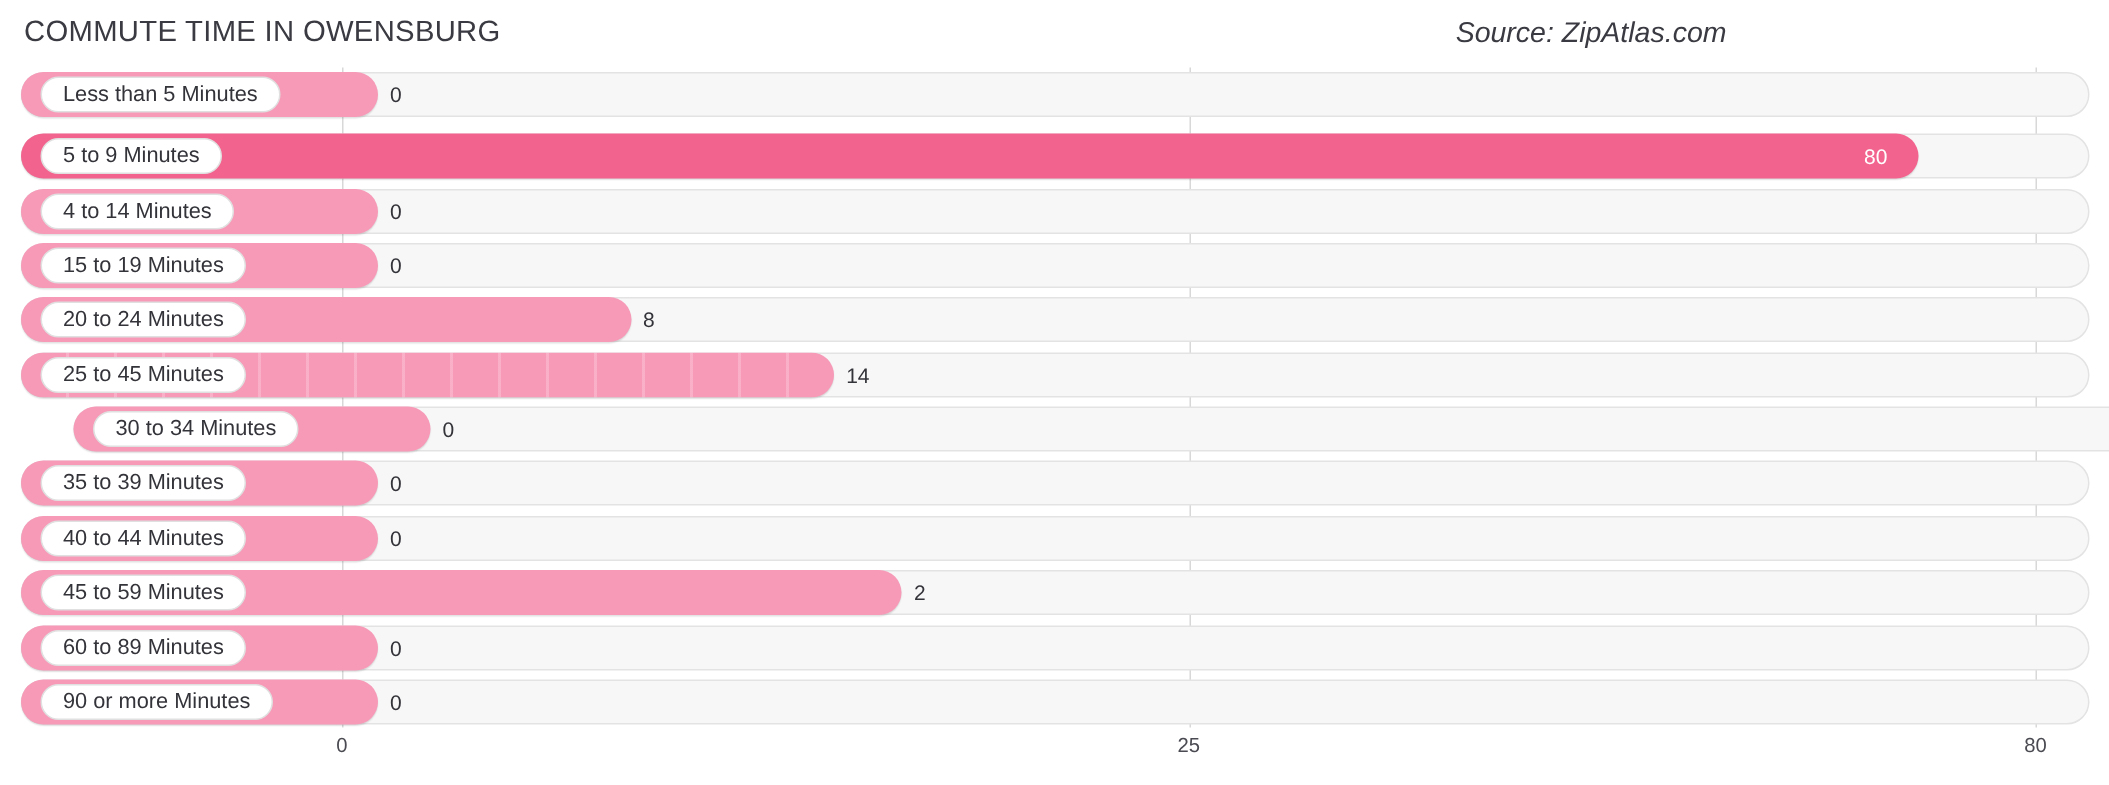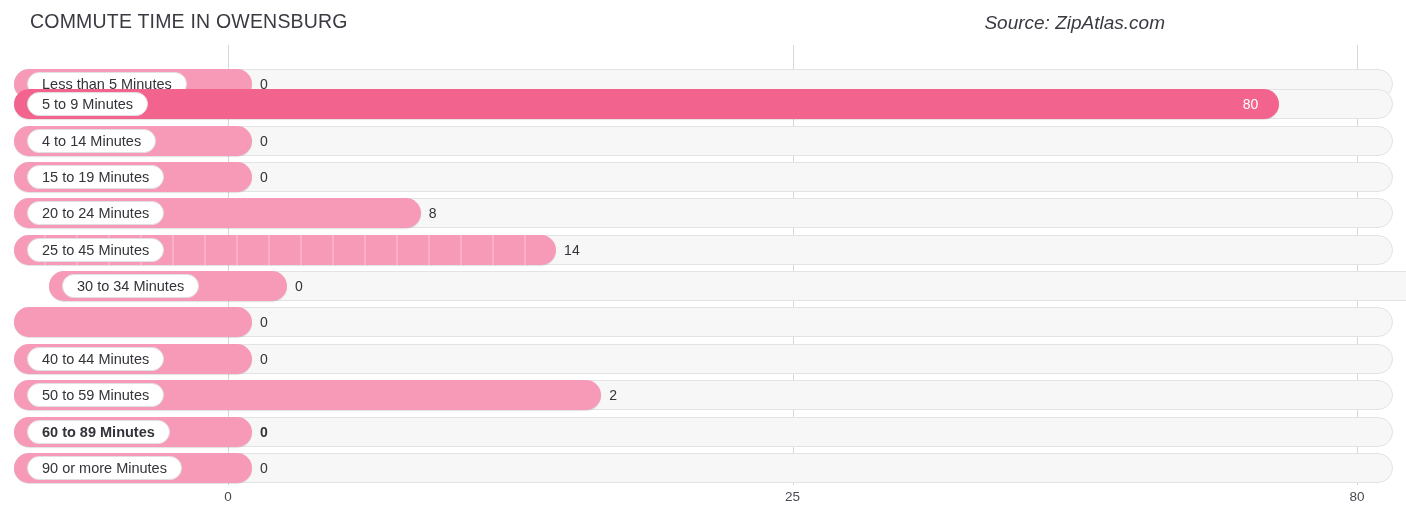--- a/index.html
+++ b/index.html
@@ -11,21 +11,21 @@
     width: 1406px;
     height: 523px;
     font-family: "Liberation Sans", sans-serif;
     overflow: hidden;
     position: relative;
   }
 
   
   #chart-header {
     position: absolute;
-    left: 16px; top: 0;
+    left: 2px; top: 0;
     width: 1121px; height: 45px; padding-left: 40px;
   }
   #chart-title {
     position: absolute;
     left: 14px; top: 10px;
     font-size: 19.5px;
     letter-spacing: 0.2px;
     color: #3a3a42;
     font-weight: 400;
     white-space: nowrap;
@@ -139,21 +139,21 @@
 
 <div id="chart-header">
   <div id="chart-title">COMMUTE TIME IN OWENSBURG</div>
   <div id="chart-source">Source: ZipAtlas.com</div>
 </div>
 
 <div id="plot-area">
     <div class="gridline" style="left: 228px;"></div>
     <div class="gridline" style="left: 792.5px;"></div>
     <div class="gridline" style="left: 1357px;"></div>
-    <div class="bar-row" style="top: 24px; border-radius: 11px;">
+    <div class="bar-row" style="top: 3px; border-radius: 11px;">
       <div class="bar-track"></div>
       <div class="bar-fill light" style="width: 238px;"></div>
       <div class="bar-label">Less than 5 Minutes</div>
       <div class="bar-value" style="left: 260px;">0</div>
     </div>
     <div class="bar-row" style="top: 44.35px;">
       <div class="bar-track"></div>
       <div class="bar-fill dark" style="width: 1264.68px;"></div>
       <div class="bar-label">5 to 9 Minutes</div>
       <div class="bar-value inside" style="left: 1242.68px;">80</div>
@@ -184,35 +184,36 @@
     </div>
     <div class="bar-row" style="top: 226.1px; margin-left: 35px;">
       <div class="bar-track"></div>
       <div class="bar-fill light" style="width: 238px;"></div>
       <div class="bar-label">30 to 34 Minutes</div>
       <div class="bar-value" style="left: 260px;">0</div>
     </div>
     <div class="bar-row" style="top: 262.45px;">
       <div class="bar-track"></div>
       <div class="bar-fill light" style="width: 238px;"></div>
+      <div class="bar-label">35 to 39 Minutes</div>
       <div class="bar-value" style="left: 260px;">0</div>
     </div>
     <div class="bar-row" style="top: 298.8px;">
       <div class="bar-track"></div>
       <div class="bar-fill light" style="width: 238px;"></div>
       <div class="bar-label">40 to 44 Minutes</div>
       <div class="bar-value" style="left: 260px;">0</div>
     </div>
     <div class="bar-row" style="top: 335.15px;">
       <div class="bar-track"></div>
       <div class="bar-fill light" style="width: 587.28px;"></div>
-      <div class="bar-label">50 to 59 Minutes</div>
+      <div class="bar-label">45 to 59 Minutes</div>
       <div class="bar-value" style="left: 609.28px;">2</div>
     </div>
-    <div class="bar-row" style="top: 371.5px; font-weight: bold;">
+    <div class="bar-row" style="top: 371.5px;">
       <div class="bar-track"></div>
       <div class="bar-fill light" style="width: 238px;"></div>
       <div class="bar-label">60 to 89 Minutes</div>
       <div class="bar-value" style="left: 260px;">0</div>
     </div>
     <div class="bar-row" style="top: 407.85px;">
       <div class="bar-track"></div>
       <div class="bar-fill light" style="width: 238px;"></div>
       <div class="bar-label">90 or more Minutes</div>
       <div class="bar-value" style="left: 260px;">0</div>

